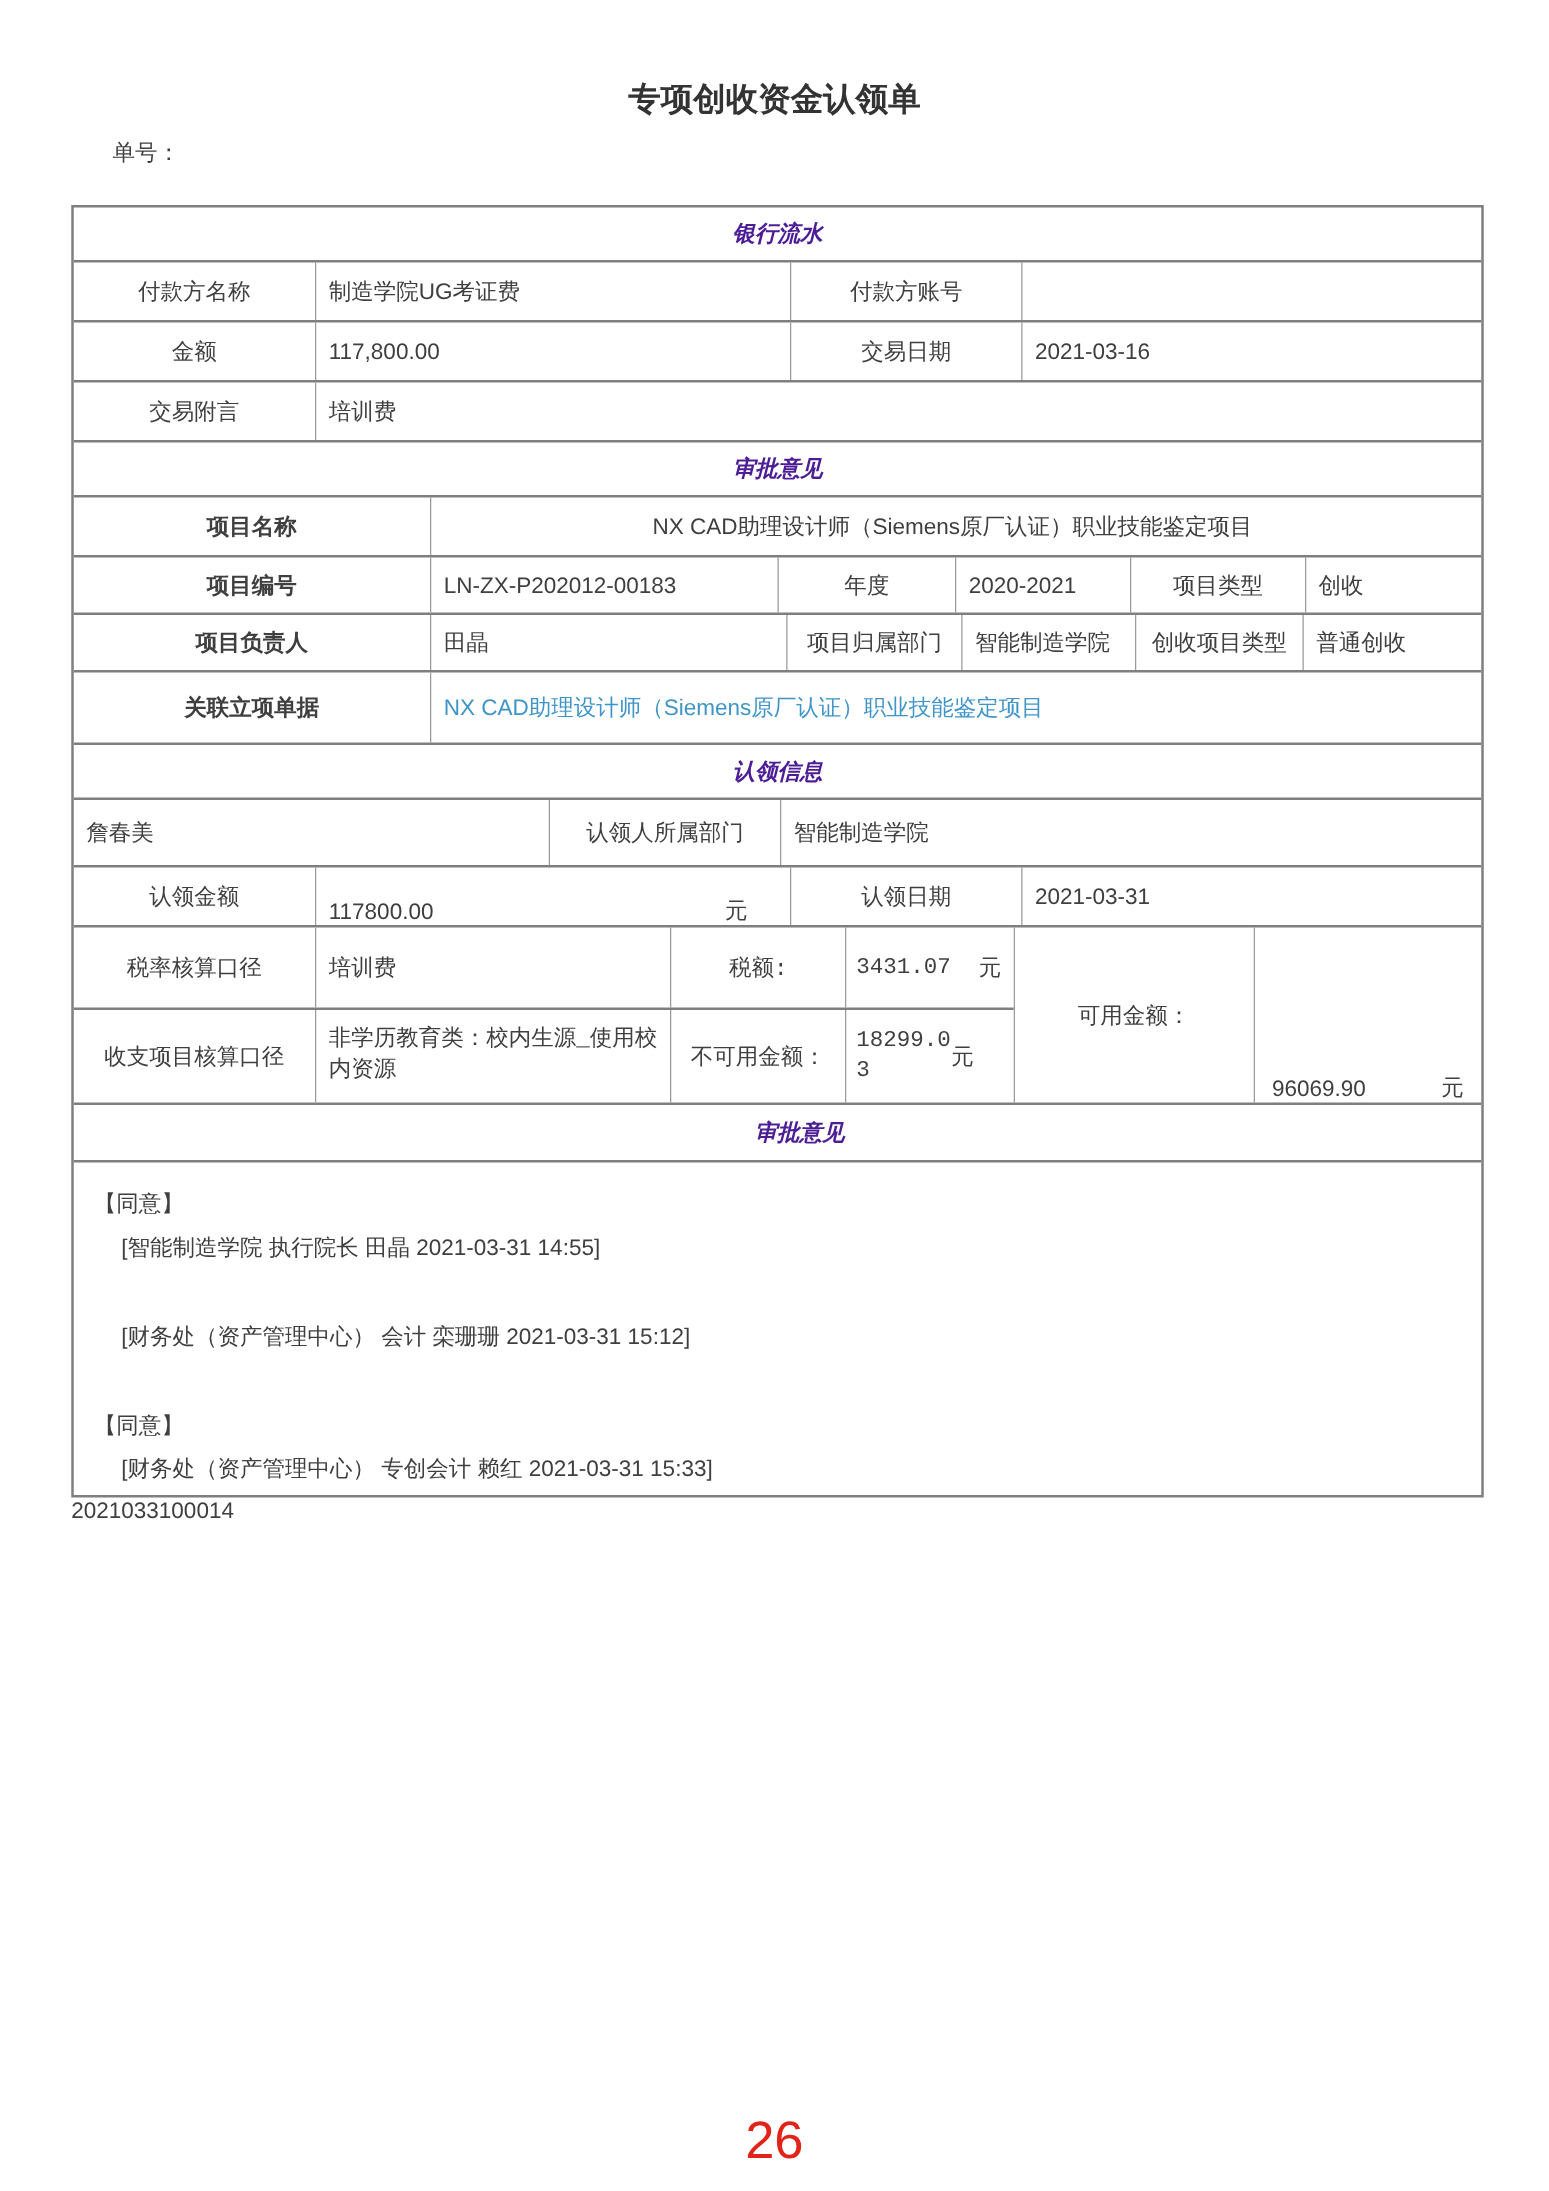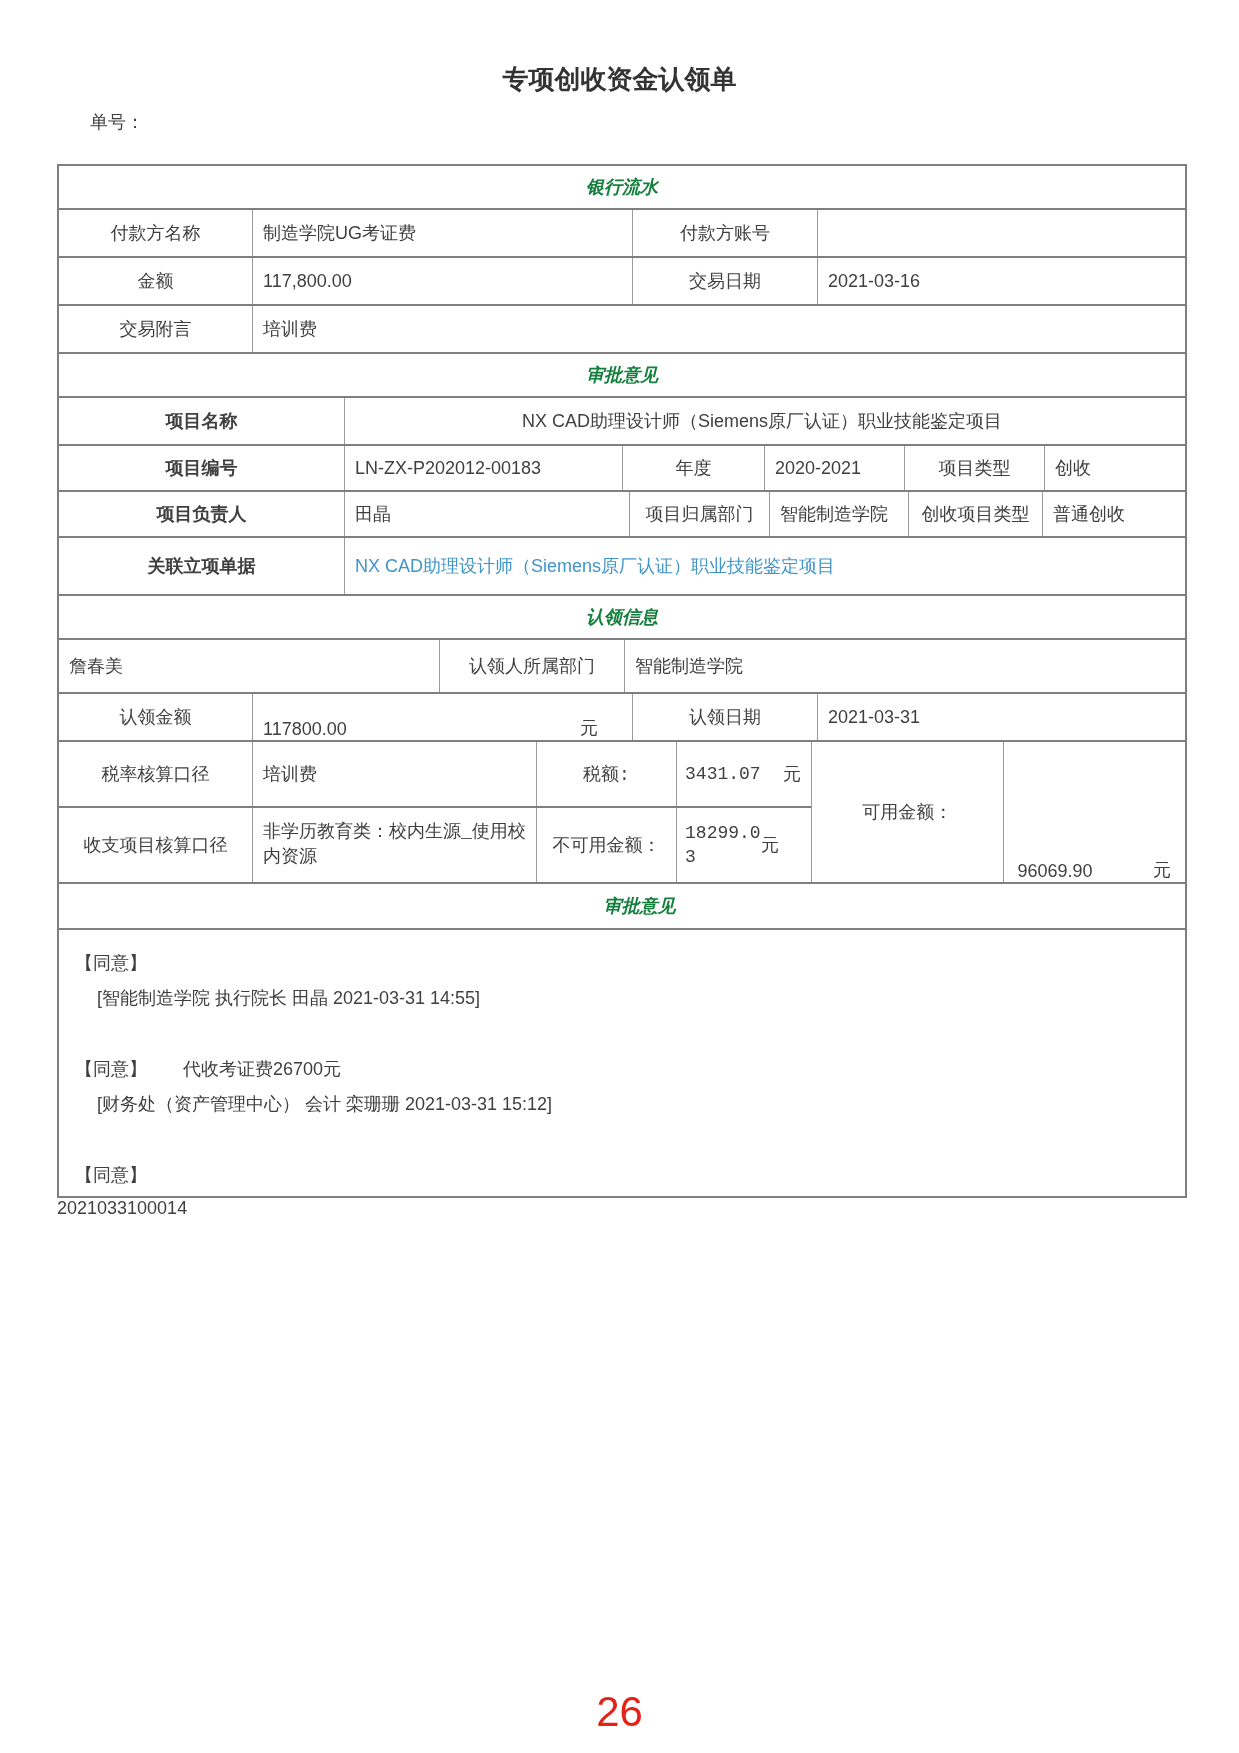--- a/index.html
+++ b/index.html
@@ -25,21 +25,21 @@
     box-sizing:border-box;display:flex;align-items:center;
     font-size:18px;overflow:hidden;
   }
   .cell + .cell{border-left:1px solid #9a9a9a;}
   .label{justify-content:center;text-align:center;}
   .label.bold{font-weight:bold;}
   .value{padding-left:10px;padding-right:6px;}
   .value.center{justify-content:center;padding-left:0;}
   .section-header{
     height:42px;justify-content:center;align-items:center;display:flex;
-    font-size:18px;font-weight:bold;font-style:italic;color:#15803d;
+    font-size:18px;font-weight:bold;font-style:italic;color:#4c1d95;
     width:100%;box-sizing:border-box;
   }
   .h48{height:48px;} .h46{height:46px;}
   .h54{height:54px;} .h58{height:58px;} .h44{height:44px;padding-left:35px;}
   .link{color:#4095C8;}
   
   .merge-left{width:66.79%;box-sizing:border-box;display:flex;flex-direction:column;font-family:Liberation Mono, monospace;}
   .merge-right{width:33.21%;box-sizing:border-box;display:flex;border-left:1px solid #9a9a9a;}
   .sub-row{display:flex;box-sizing:border-box;align-items:stretch;}
   .sub-row + .sub-row{border-top:2px solid #7f7f7f;}
@@ -172,24 +172,24 @@
   <div class="row">
       <div class="section-header h44">审批意见</div>
     </div>
   <div class="row">
     <div class="approval-body">
       <div class="approval-block">
         <div class="approval-line"><span>【同意】</span><span class="approval-comment"></span></div>
         <div class="approval-line approval-signer">[智能制造学院 执行院长 田晶 2021-03-31 14:55]</div>
       </div>
       <div class="approval-block">
-        <div class="approval-line"><span>【同意】</span><span class="approval-comment">代收考证费26700元</span></div>
         <div class="approval-line approval-signer">[财务处（资产管理中心） 会计 栾珊珊 2021-03-31 15:12]</div>
       </div>
       <div class="approval-block">
         <div class="approval-line"><span>【同意】</span><span class="approval-comment"></span></div>
+        <div class="approval-line approval-signer">[财务处（资产管理中心） 专创会计 赖红 2021-03-31 15:33]</div>
       </div>
     </div>
   </div>
 </div>
 
 <div class="doc-number">2021033100014</div>
 <div class="page-number">26</div>
 
 </body></html>

